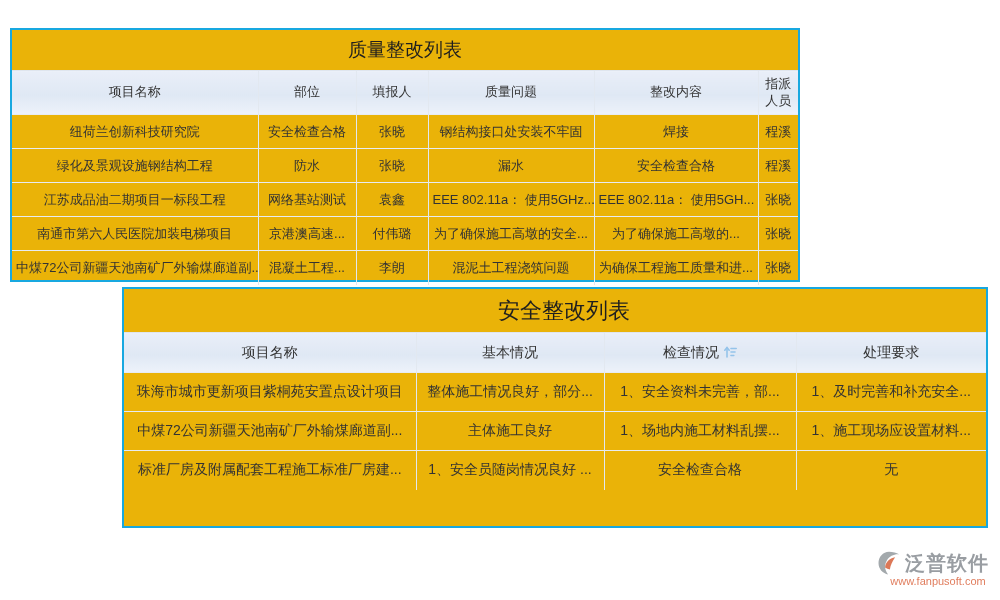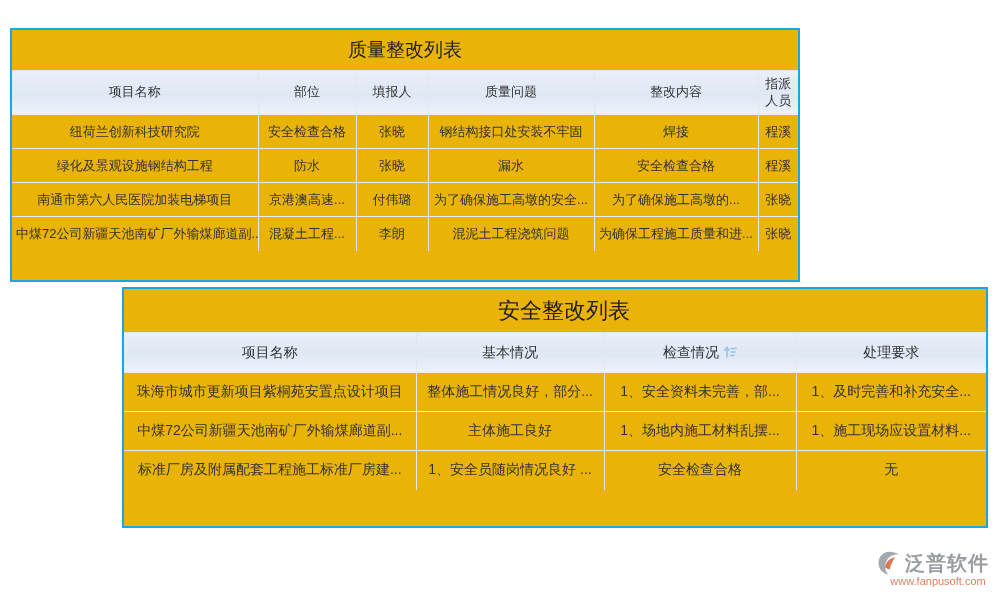--- a/index.html
+++ b/index.html
@@ -101,20 +101,28 @@
       </tr>
       <tr>
         <td class="link">绿化及景观设施钢结构工程</td>
         <td>防水</td>
         <td>张晓</td>
         <td>漏水</td>
         <td>安全检查合格</td>
         <td>程溪</td>
       </tr>
       <tr>
+        <td class="link">江苏成品油二期项目一标段工程</td>
+        <td>网络基站测试</td>
+        <td>袁鑫</td>
+        <td>EEE 802.11a： 使用5GHz...</td>
+        <td>EEE 802.11a： 使用5GH...</td>
+        <td>张晓</td>
+      </tr>
+      <tr>
         <td class="link">南通市第六人民医院加装电梯项目</td>
         <td>京港澳高速...</td>
         <td>付伟璐</td>
         <td>为了确保施工高墩的安全...</td>
         <td>为了确保施工高墩的...</td>
         <td>张晓</td>
       </tr>
       <tr>
         <td class="link">中煤72公司新疆天池南矿厂外输煤廊道副...</td>
         <td>混凝土工程...</td>

